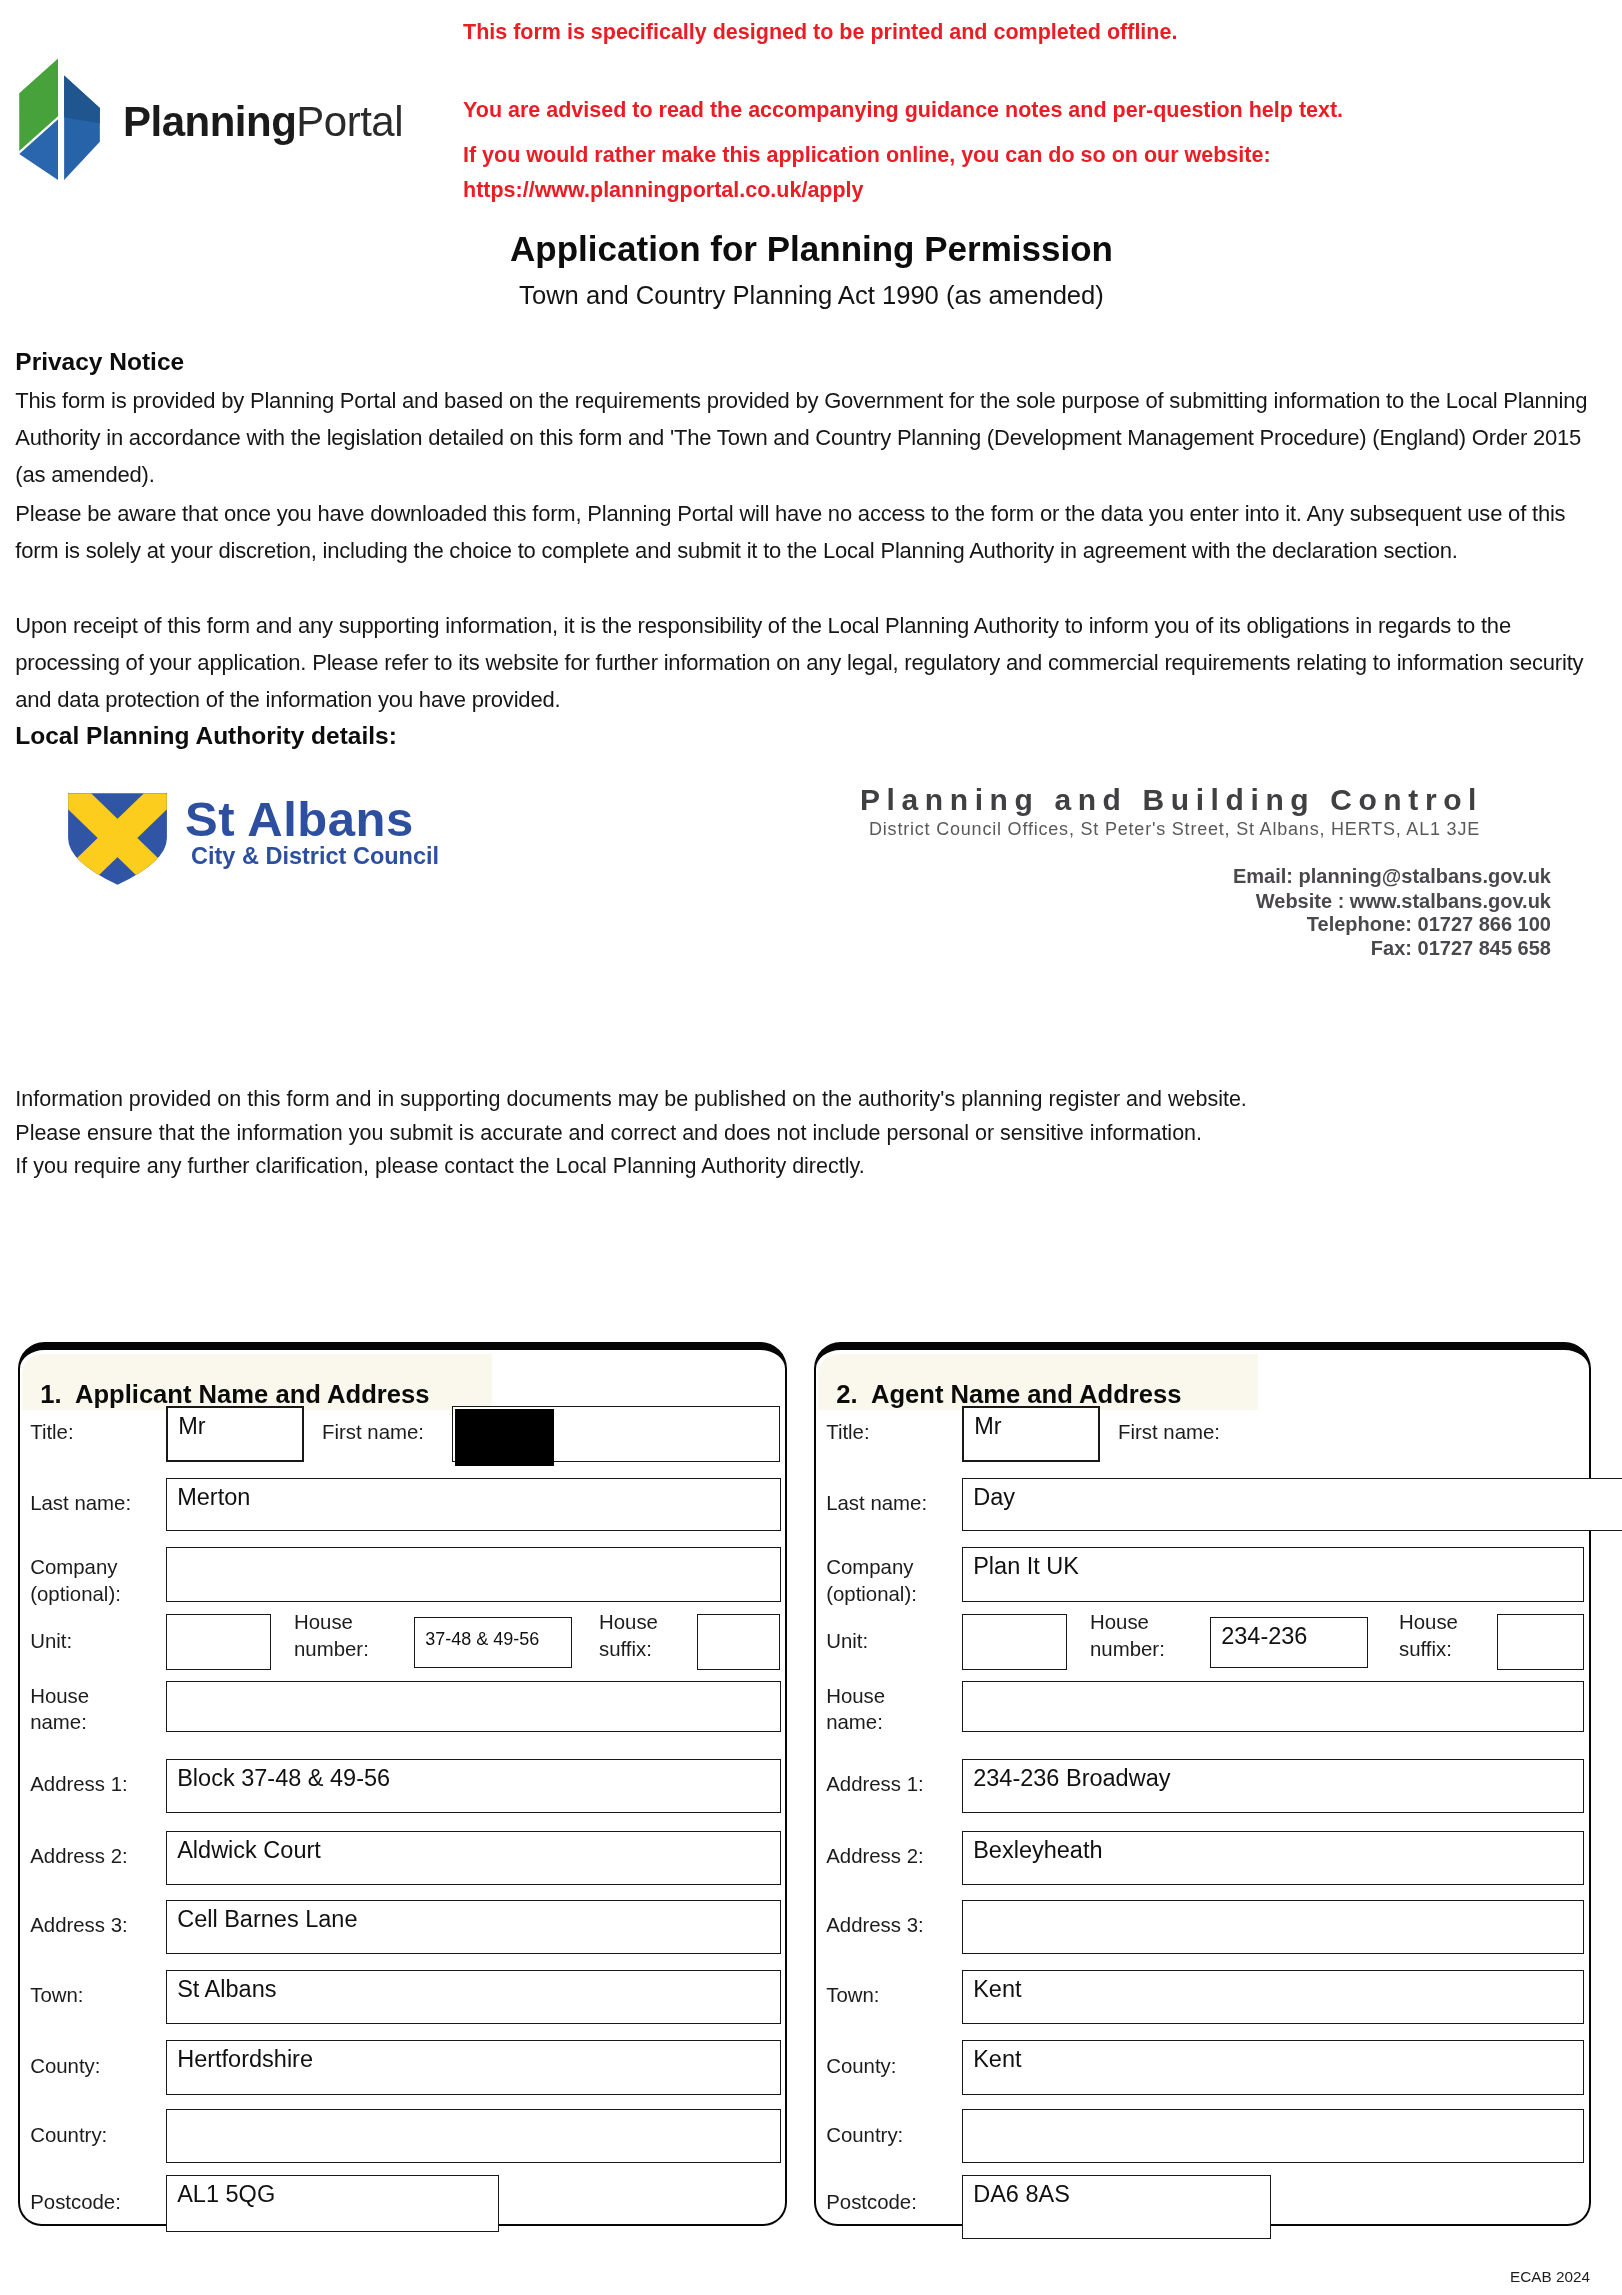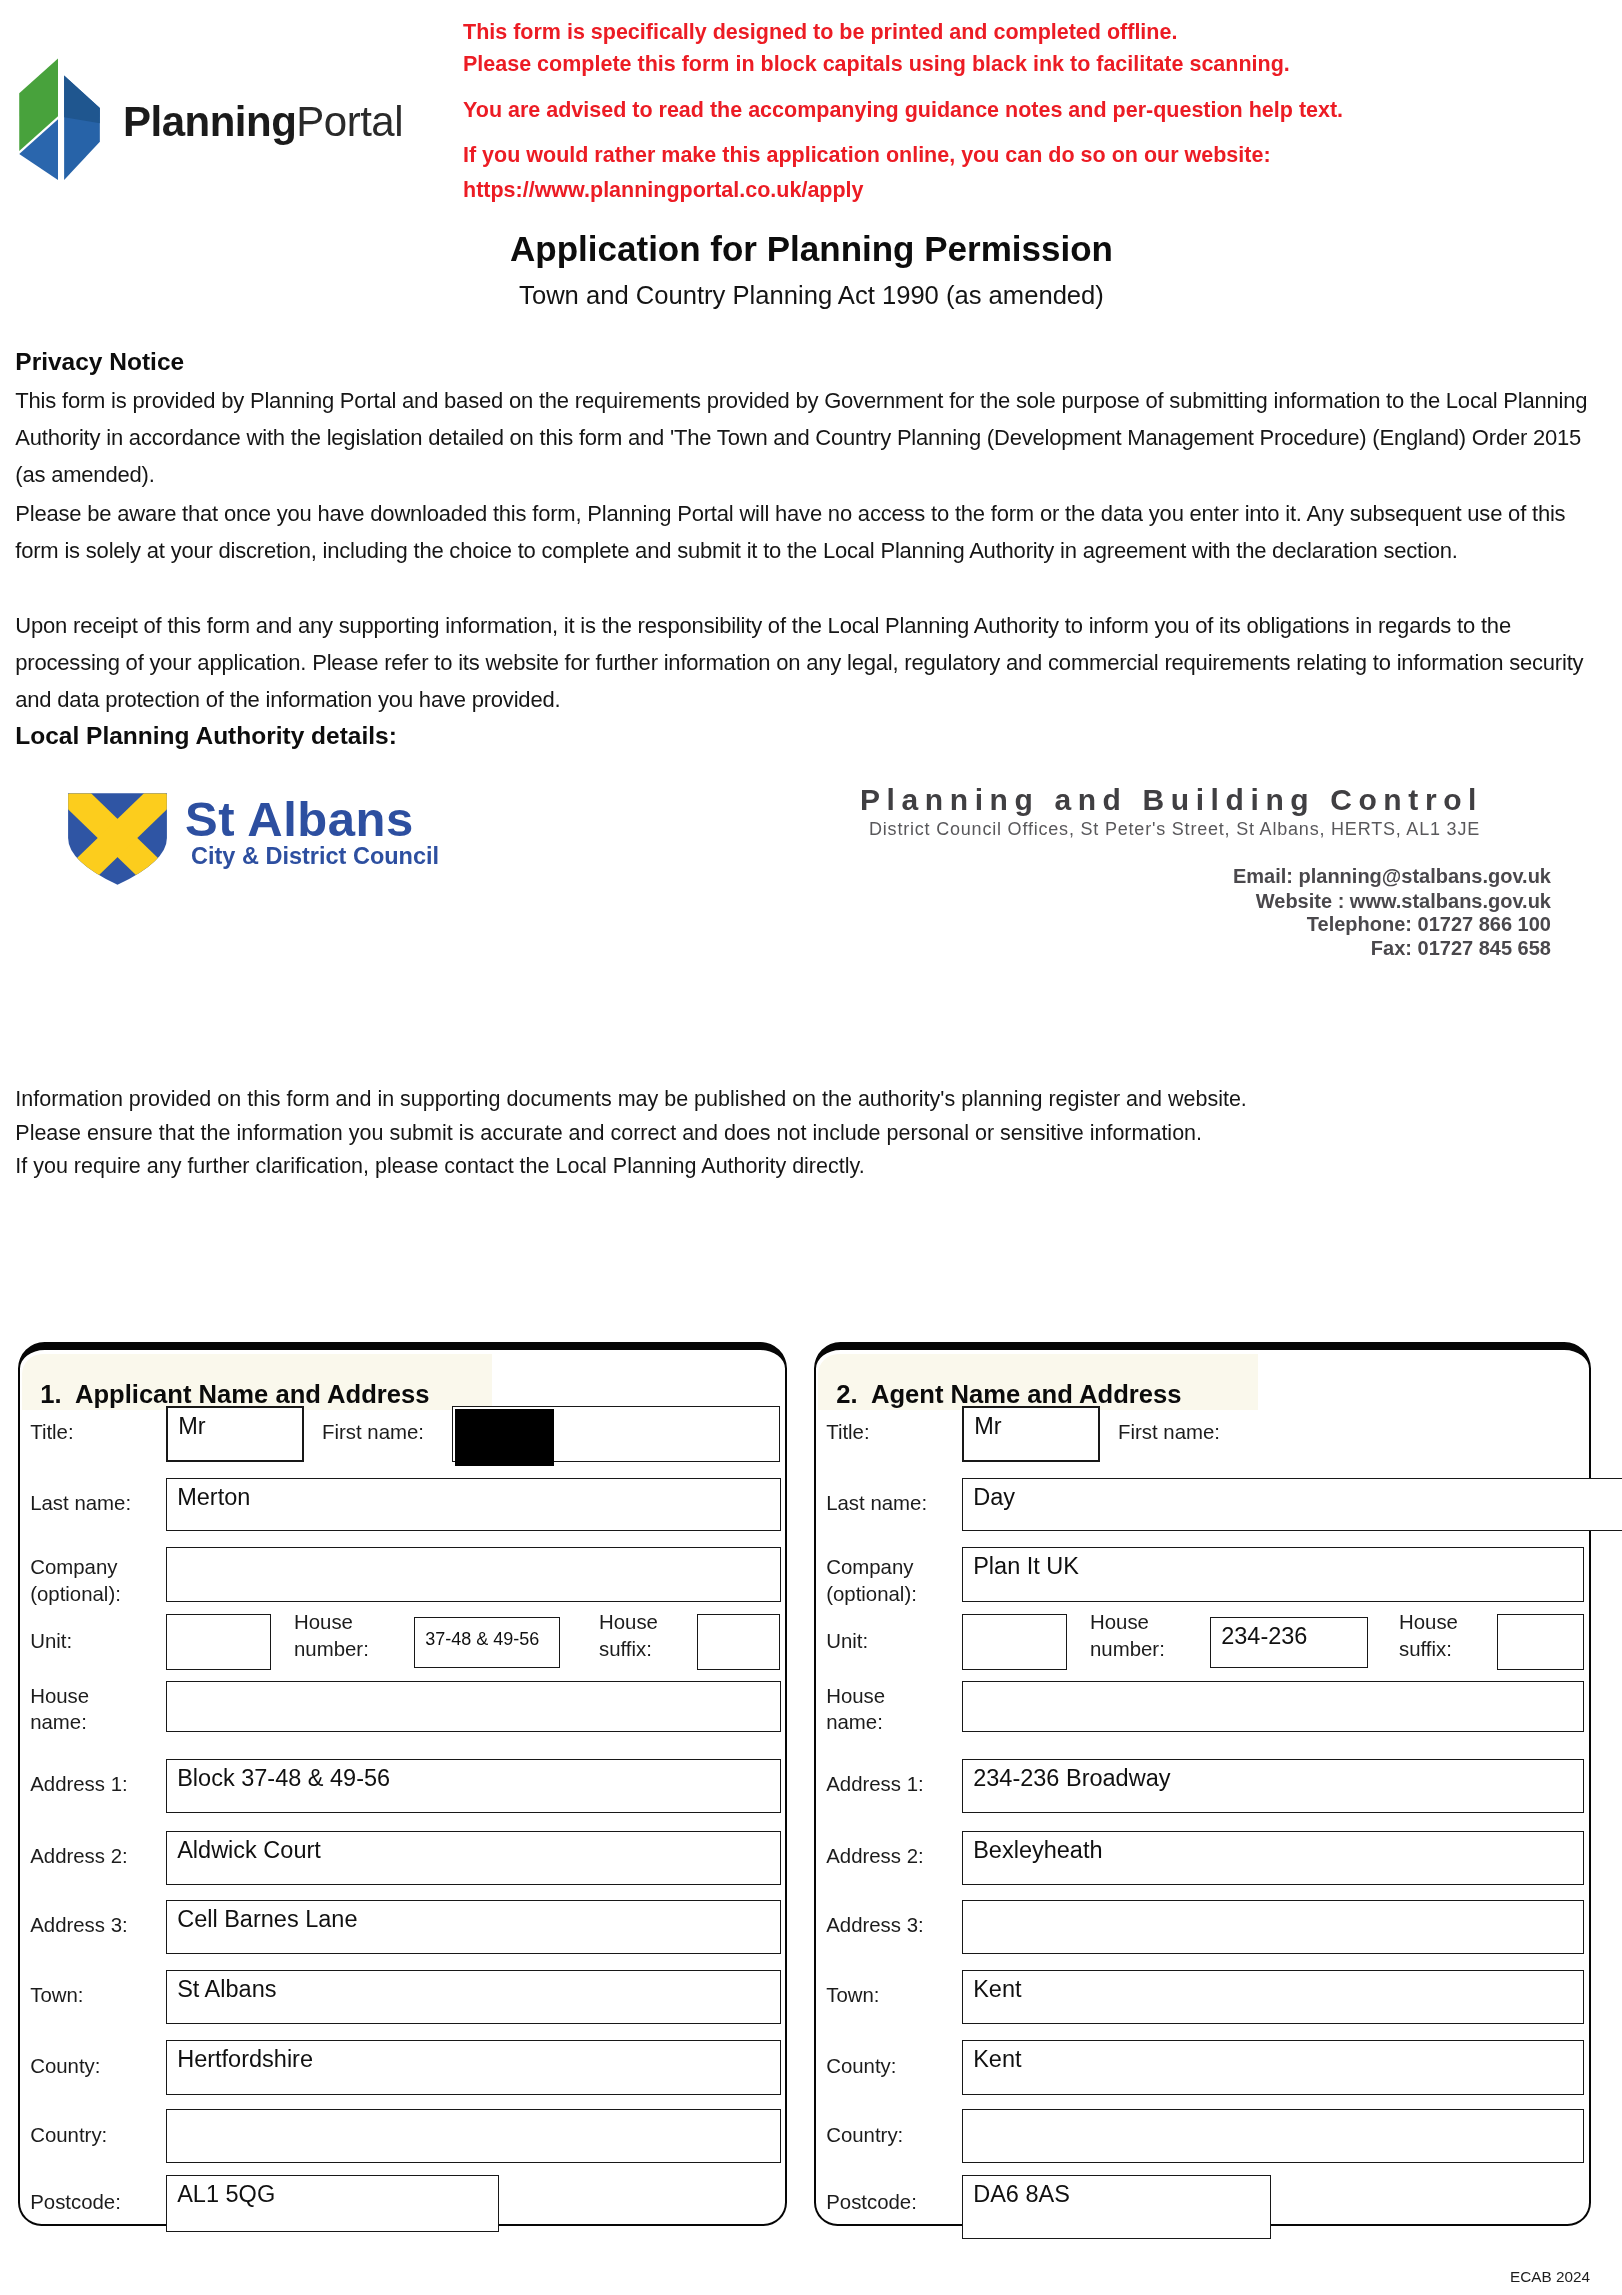--- a/index.html
+++ b/index.html
@@ -44,21 +44,20 @@
 
   <svg class="abs" style="left:14.3px;top:56px" width="88" height="125" viewBox="0 0 172 245">
     <polygon points="86,5 86,118 10,186 10,73" fill="#48a23c"></polygon>
     <polygon points="10,192 86,124 86,243" fill="#2a66ad"></polygon>
     <polygon points="98,38 168,102 168,168 98,243" fill="#2763a8"></polygon>
     <polygon points="98,38 168,102 168,132 98,120" fill="#1f568f"></polygon>
   </svg>
   <div class="wordmark"><span class="b">Planning</span><span class="l">Portal</span></div>
 
   <div class="red-line" style="top:20.4px">This form is specifically designed to be printed and completed offline.</div>
-  <div class="red-line" style="top:52px">Please complete this form in block capitals using black ink to facilitate scanning.</div>
   <div class="red-line" style="top:98px">You are advised to read the accompanying guidance notes and per-question help text.</div>
   <div class="red-line" style="top:143px">If you would rather make this application online, you can do so on our website:</div>
   <div class="red-line" style="top:178px">https://www.planningportal.co.uk/apply</div>
 
   <div class="page-title">Application for Planning Permission</div>
   <div class="page-sub">Town and Country Planning Act 1990 (as amended)</div>
 
   <div class="h1" style="top:348px">Privacy Notice</div>
   <div class="para" style="top:382px">This form is provided by Planning Portal and based on the requirements provided by Government for the sole purpose of submitting information to the Local Planning Authority in accordance with the legislation detailed on this form and 'The Town and Country Planning (Development Management Procedure) (England) Order 2015 (as amended).</div>
   <div class="para" style="top:495px">Please be aware that once you have downloaded this form, Planning Portal will have no access to the form or the data you enter into it. Any subsequent use of this form is solely at your discretion, including the choice to complete and submit it to the Local Planning Authority in agreement with the declaration section.</div>
@@ -118,21 +117,21 @@
         <span class="val"></span>
       </div>
 
     <span class="label" style="left:10.2px;top:280px">Unit:</span>
     <div class="input" style="left:146px;top:264px;width:105px;height:56px">
         <span class="val"></span>
       </div>
 
     <span class="label" style="left:274px;top:261px">House</span>
     <span class="label" style="left:274px;top:288px">number:</span>
-    <div class="input" style="left:394px;top:267px;width:146px;height:51px">
+    <div class="input" style="left:394px;top:267px;width:158px;height:51px">
         <span class="val val-sm">37-48 &amp; 49-56</span>
       </div>
 
     <span class="label" style="left:579px;top:261px">House</span>
     <span class="label" style="left:579px;top:288px">suffix:</span>
     <div class="input" style="left:677px;top:264px;width:83px;height:56px">
         <span class="val"></span>
       </div>
 
     <span class="label" style="left:10.2px;top:335px">House</span>

